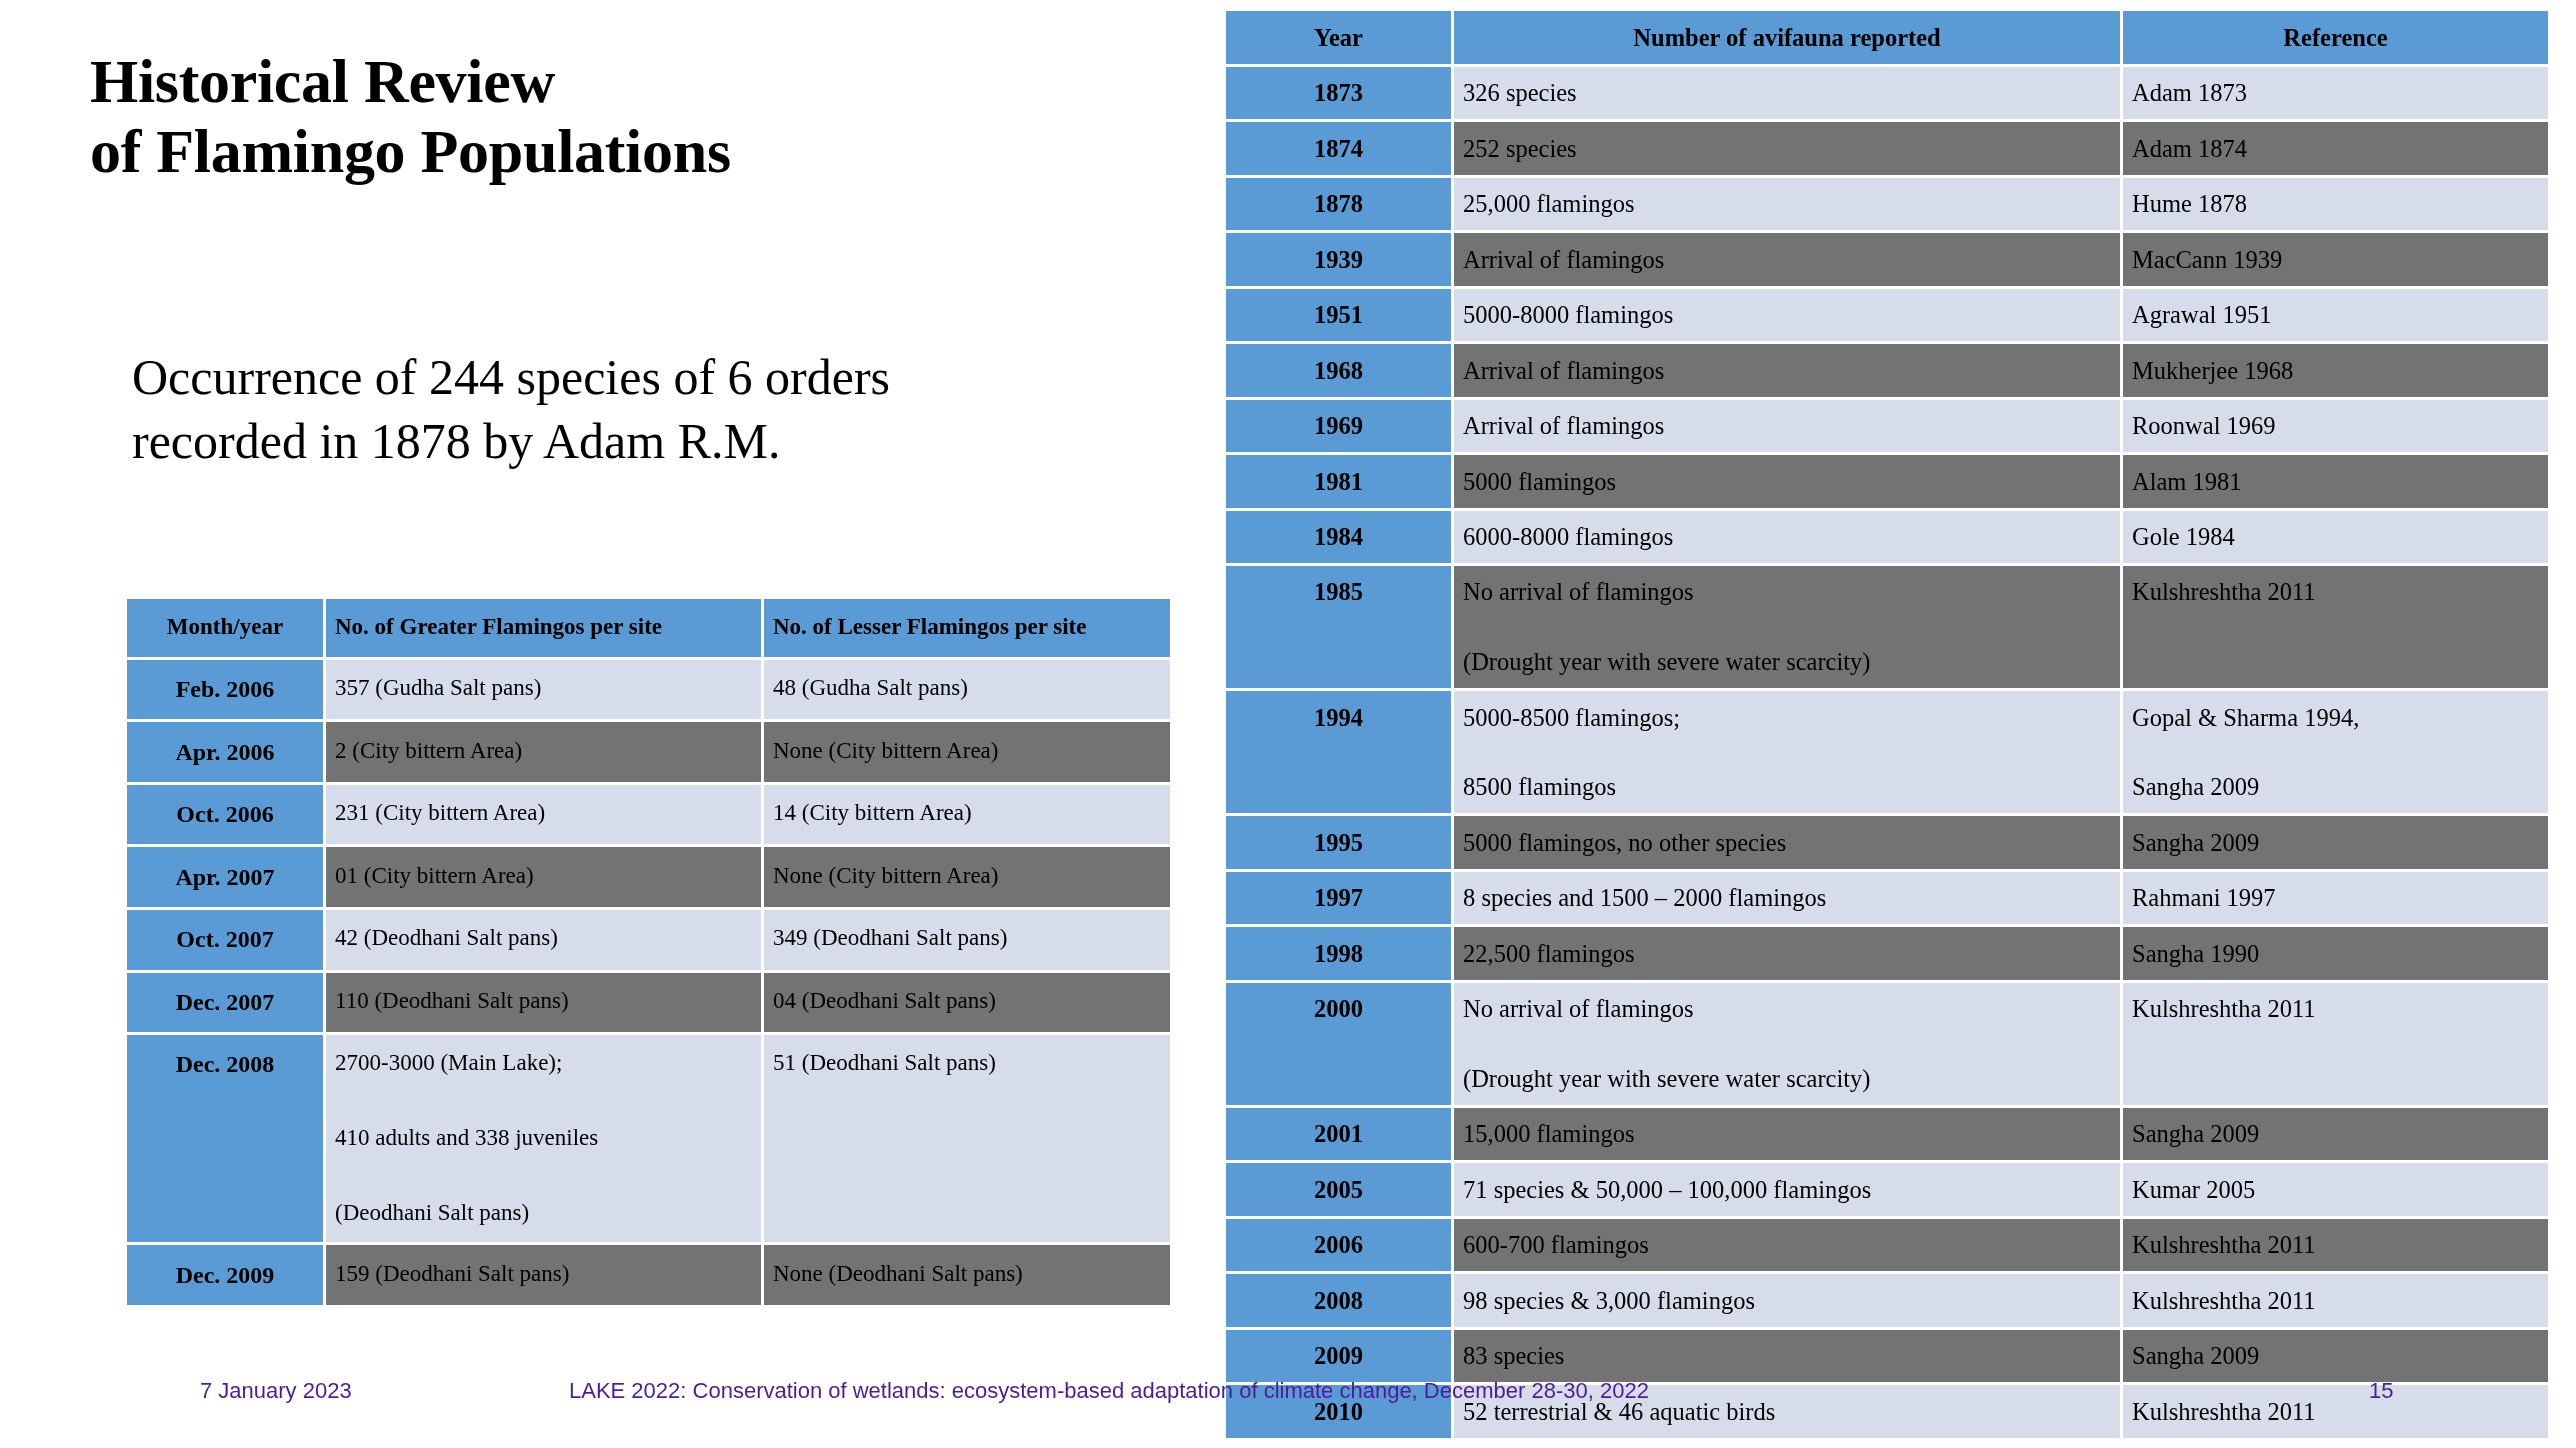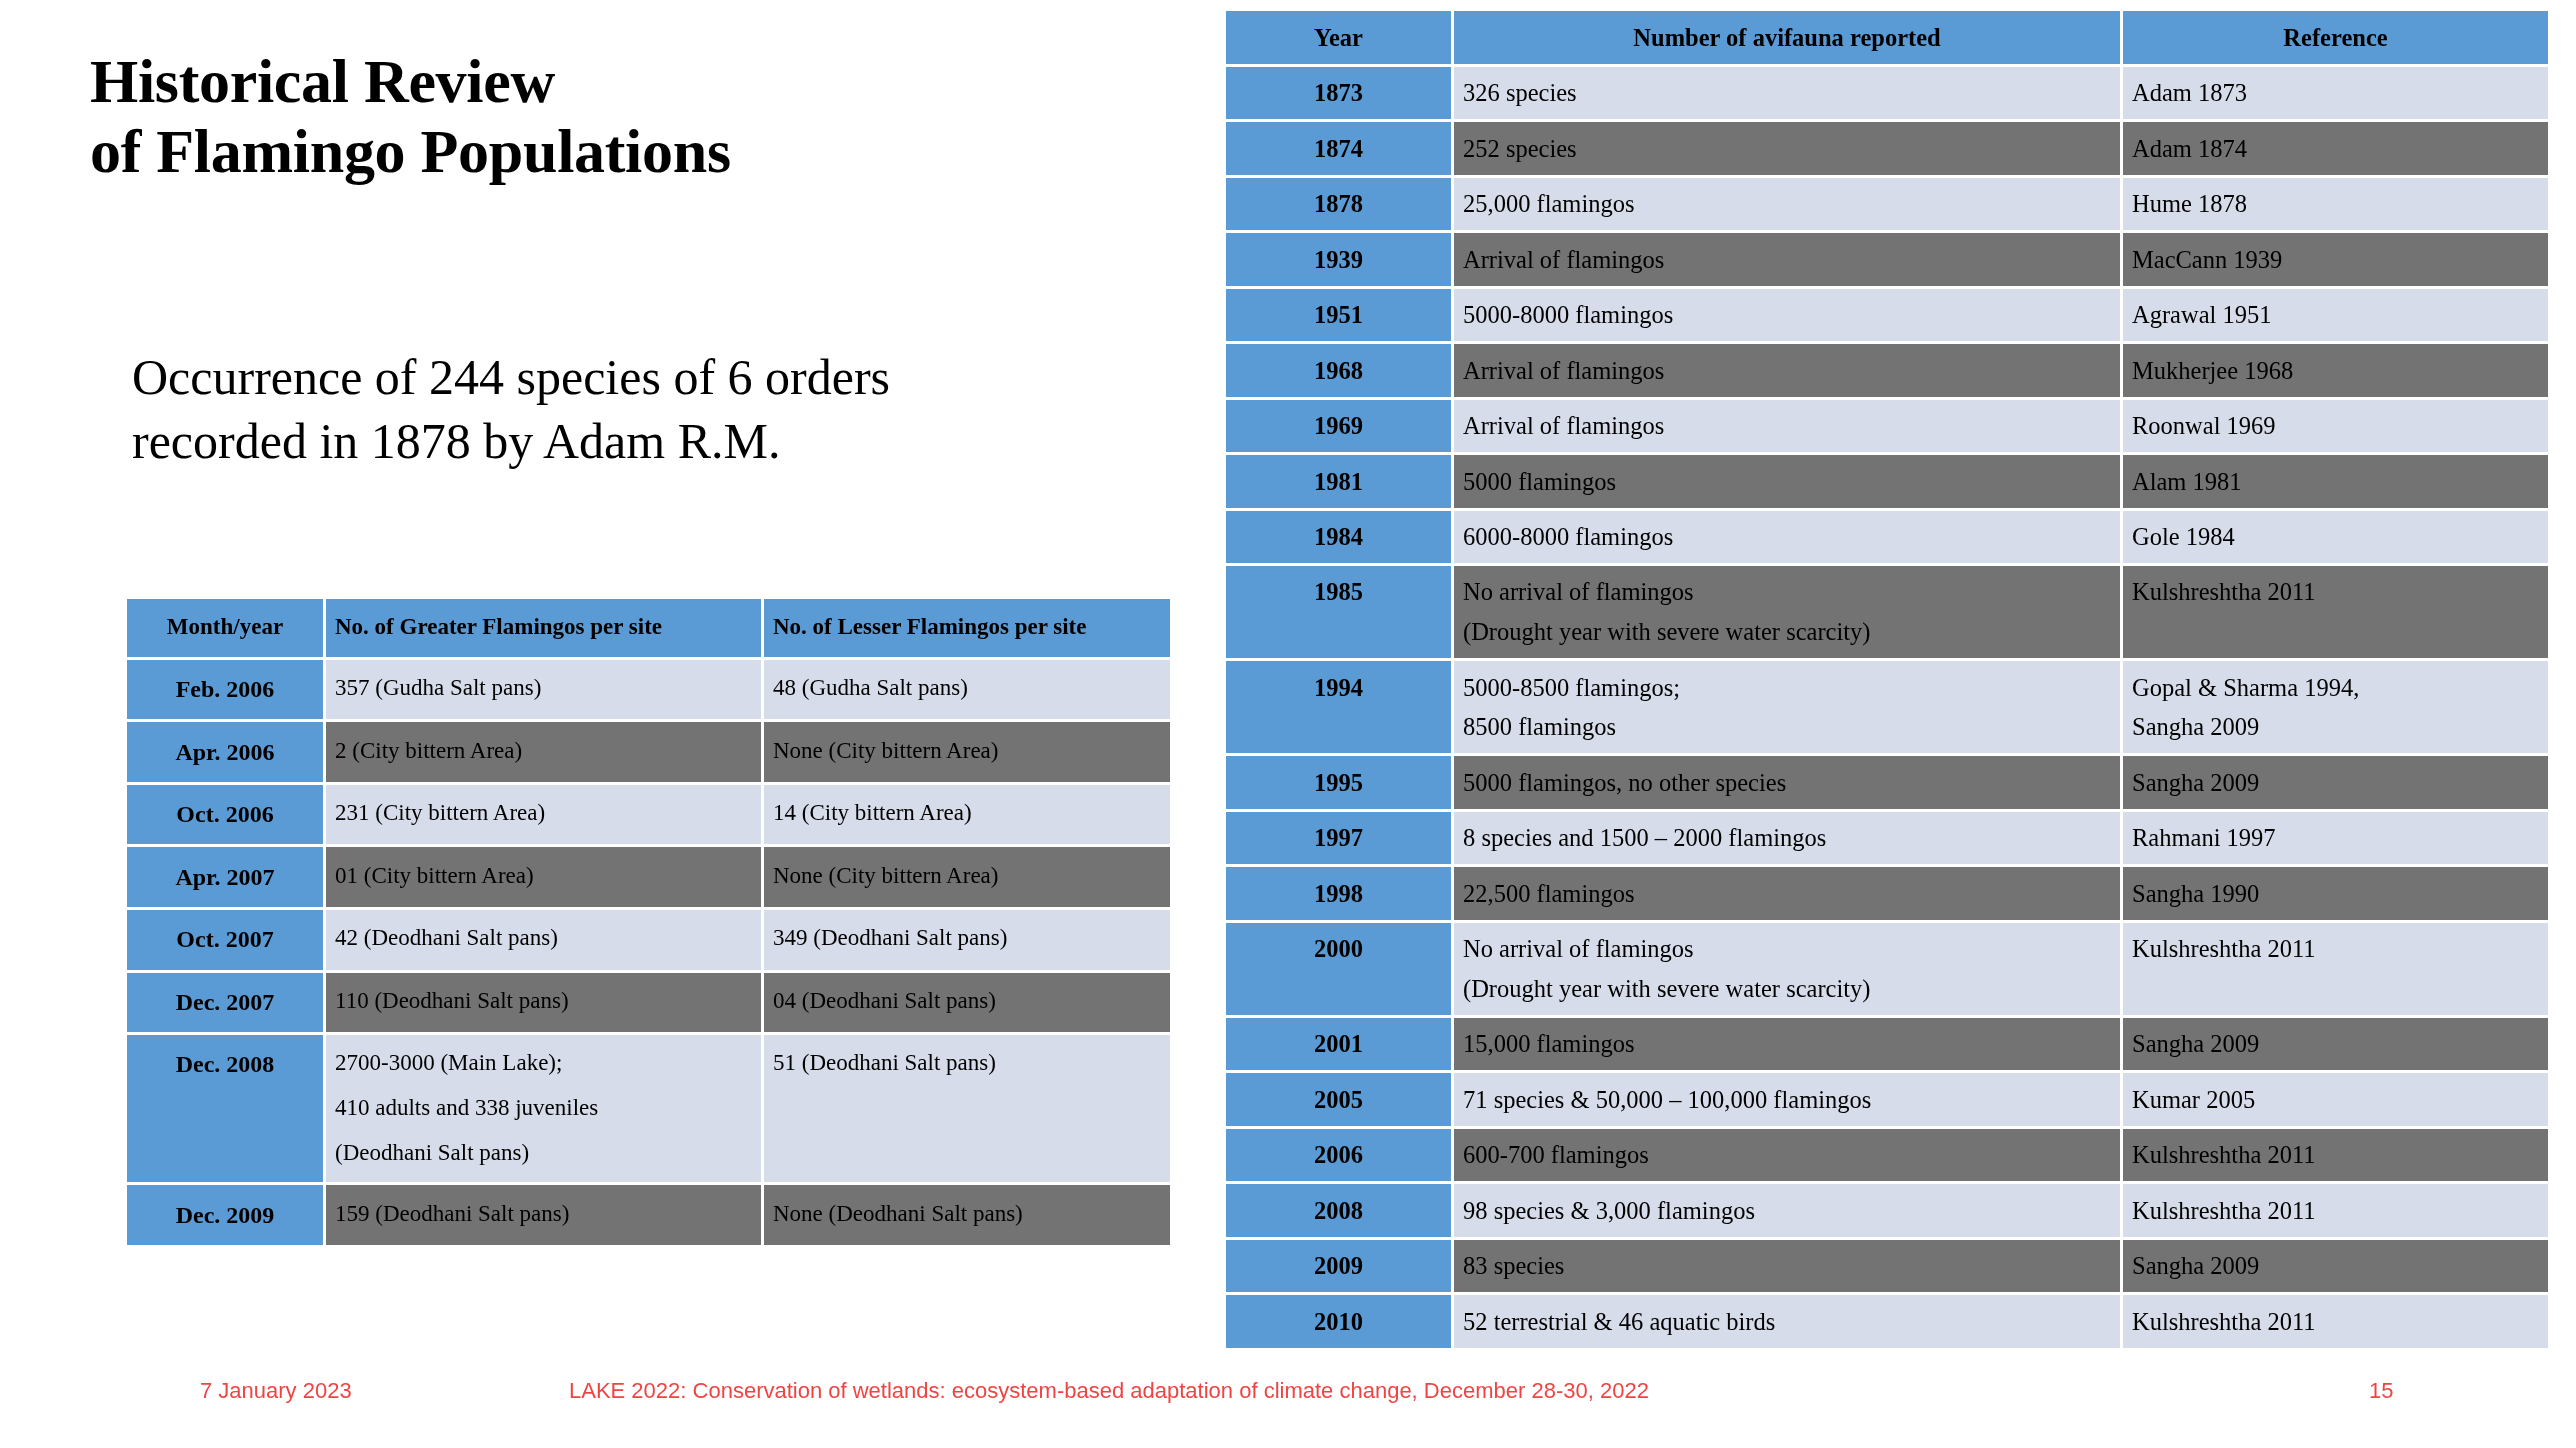--- a/index.html
+++ b/index.html
@@ -106,31 +106,31 @@
     width: 1320px;
   }
   #right-table .c0 { width: 225px; }
   #right-table .c1 { width: 666px; }
   #right-table .c2 { width: 425px; }
   #right-table td { font-size: 24.5px; line-height: 1.62; }
   #right-table .hdr .cell-inner { font-size: 24.5px; }
   #right-table .yearcell .cell-inner { font-size: 24.5px; }
 
   .para { margin: 0; }
-  .para + .para { }
+  .para + .para { margin-top: 30px; }
 
   
   #footer {
     position: absolute;
     left: 0;
     top: 1378px;
     width: 2576px;
     height: 39px;
     font-family: "Liberation Sans", "DejaVu Sans", sans-serif;
-    color: #ef4444;
+    color: #4c1d95;
     font-size: 22px;
   }
   #footer-date {
     position: absolute;
     left: 200px;
     top: 0;
     white-space: nowrap;
   }
   #footer-center {
     position: absolute;

